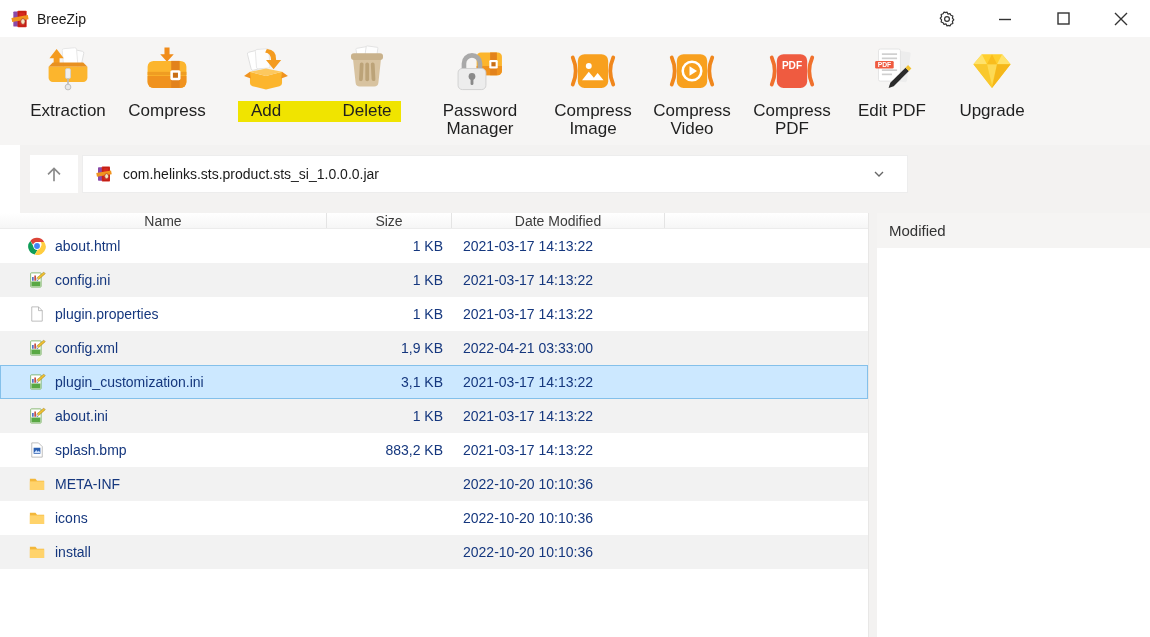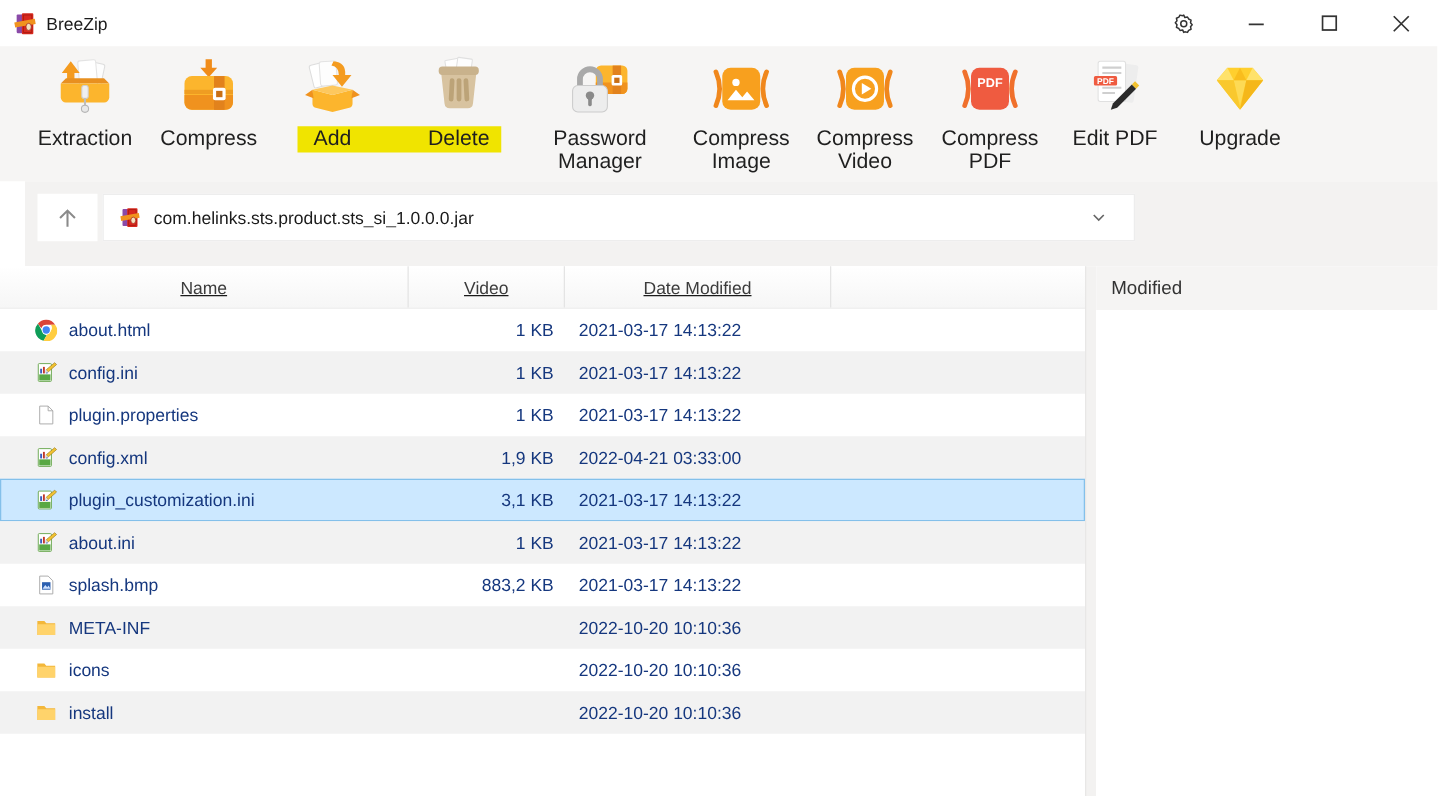--- a/index.html
+++ b/index.html
@@ -32,21 +32,21 @@
 
   
   .content { position:absolute; left:0; top:213px; width:1150px; height:424px; display:flex; }
   .filepane { width:868px; height:424px; background:#fff; }
   .spacer { width:9px; height:424px; background:#f3f2f1; border-left:1px solid #e8e7e6; }
   .preview { flex:1; height:424px; background:#fff; }
   .pv-header { height:35px; background:#f5f4f3; display:flex; align-items:center; padding-left:12px; font-size:15px; color:#333; }
   .pv-body { height:389px; background:#fff; }
 
   
-  .fl-header { height:34px; display:flex; background:linear-gradient(#ffffff,#f6f6f6); border-bottom:1px solid #ececec;text-decoration:underline; }
+  .fl-header { height:16px; display:flex; background:linear-gradient(#ffffff,#f6f6f6); border-bottom:1px solid #ececec; }
   .hcell { display:flex; align-items:center; justify-content:center; font-size:14px; color:#3c3c3c; border-right:1px solid #e4e4e4; cursor:pointer; }
   .hc-name { width:327px; } .hc-size { width:125px; } .hc-date { width:213px; }
   .hc-fill { flex:1; border-right:none; cursor:default; }
   .row { height:34px; display:flex; align-items:center; font-size:14px; color:#15377e; border:1px solid transparent; cursor:pointer; }
   .row.alt { background:#f2f2f2; }
   .row.selected { background:#cce8ff; border:1px solid #84c0ea; }
   .cell-name { width:327px; display:flex; align-items:center; padding-left:27px; gap:9px; overflow:hidden; white-space:nowrap; }
   .cell-size { width:125px; text-align:right; padding-right:10px; }
   .cell-date { width:213px; padding-left:10px; }
   .fi { width:18px; height:18px; flex:0 0 18px; }
@@ -299,21 +299,21 @@
           <path d="M6 9 l6 6 6 -6" fill="none" stroke="#666" stroke-width="2"></path>
         </svg>
     </div>
   </div>
 
   <div class="content">
 
     <div class="filepane">
       <div class="fl-header">
         <div class="hcell hc-name">Name</div>
-        <div class="hcell hc-size">Video</div>
+        <div class="hcell hc-size">Size</div>
         <div class="hcell hc-date">Date Modified</div>
         <div class="hcell hc-fill"></div>
       </div>
 
       <div class="row">
         <div class="cell-name">
           <svg class="fi">
               <use href="#sym-chrome"></use>
             </svg>
           <span>about.html</span>

